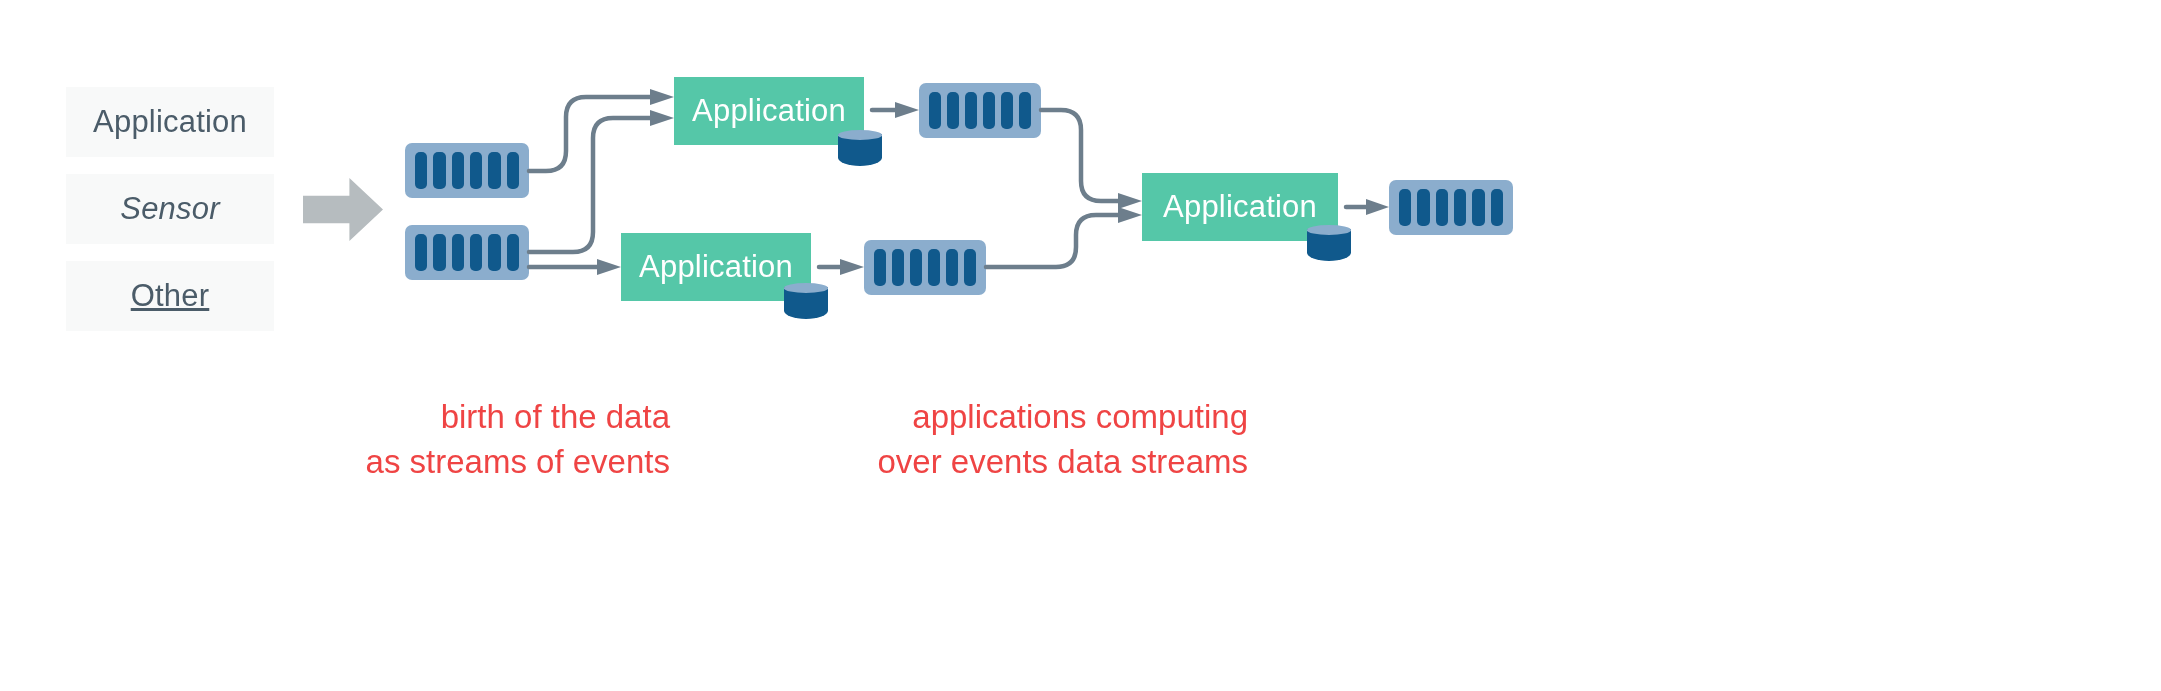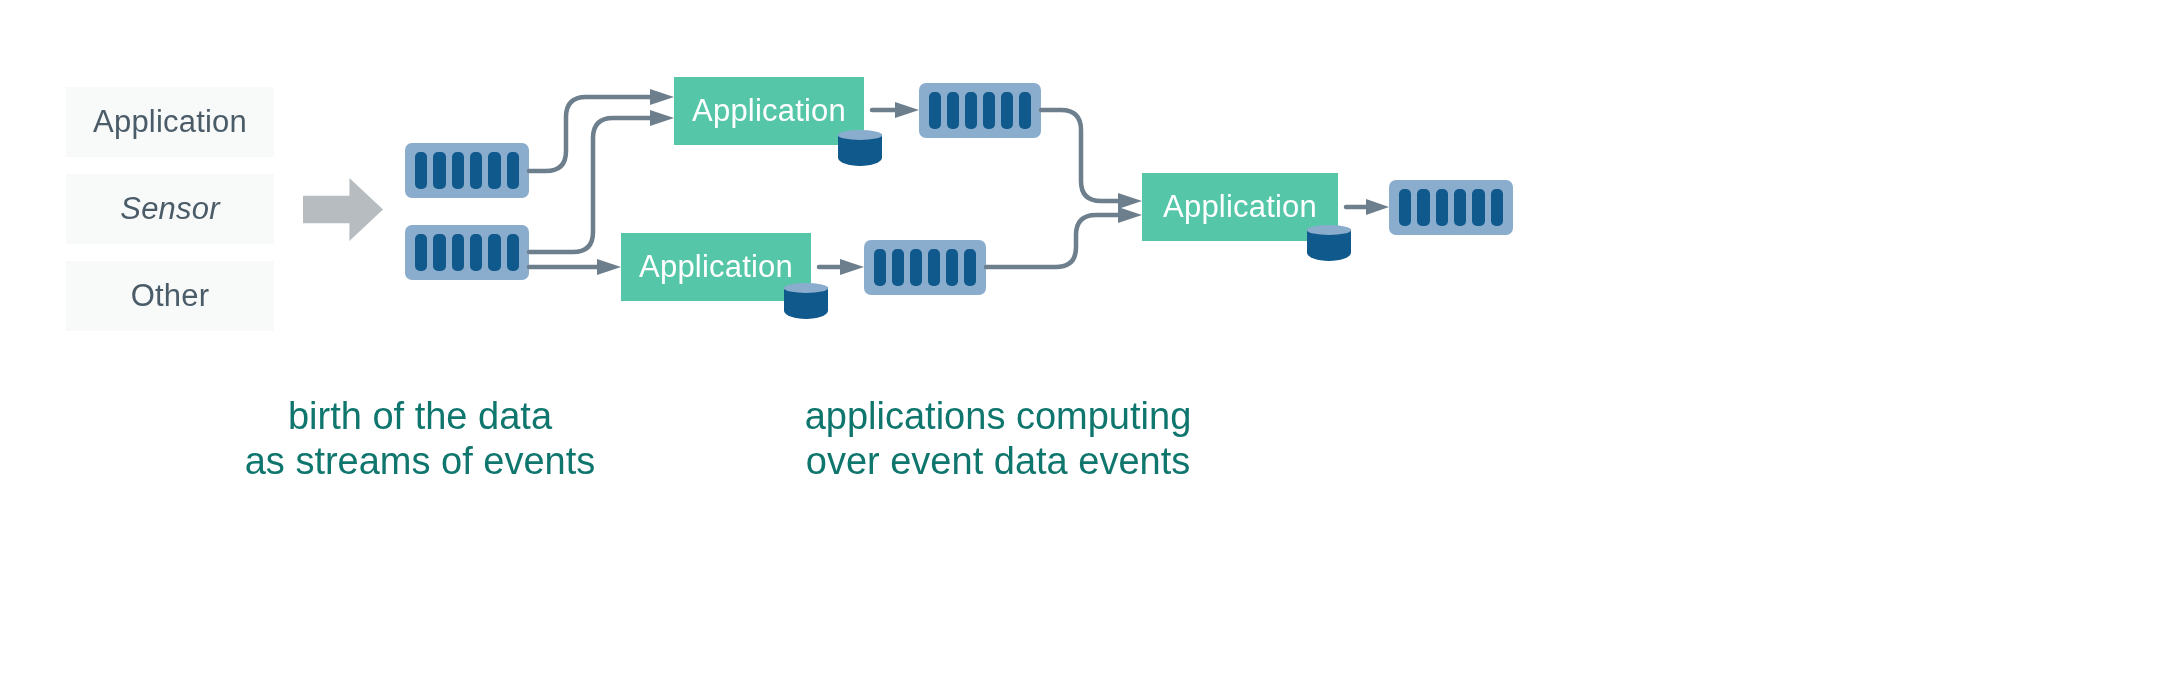--- a/index.html
+++ b/index.html
@@ -110,39 +110,39 @@
     stroke-linecap: round;
     stroke-linejoin: round;
   }
   .wires polygon.head {
     fill: #6d7e8c;
   }
 
   
   .caption {
     position: absolute;
-    color: #0f766e;
-    font-size: 38px;
+    color: #ef4444;
+    font-size: 33px;
     line-height: 45px;
-    text-align: center;
+    text-align: right;
     white-space: pre-line;
   }
 </style>
 </head>
 <body>
 
 <div id="canvas">
 
   <div class="source-box" style="left:66px; top:87px; width:208px; height:70px;">
     <span>Application</span>
   </div>
   <div class="source-box" style="left:66px; top:174px; width:208px; height:70px;font-style:italic;">
     <span>Sensor</span>
   </div>
-  <div class="source-box" style="left:66px; top:261px; width:208px; height:70px;">
+  <div class="source-box" style="left:66px; top:261px; width:208px; height:70px;text-decoration:underline;">
     <span>Other</span>
   </div>
 
   <div class="block-arrow" style="left:303px; top:178px; width:80px; height:63px;"></div>
 
   <div class="stream" style="left:405px; top:143px; width:124px; height:55px; padding:9px 10px; gap:6px;">
     <span class="bar"></span>
     <span class="bar"></span>
     <span class="bar"></span>
     <span class="bar"></span>
@@ -250,15 +250,15 @@
     <g>
       <path d="M 1346 207 L 1366 207"></path>
       <polygon class="head" points="1366,199 1389,207 1366,215"></polygon>
     </g>
   </svg>
 
   <div class="caption" style="left:170px; top:394px; width:500px;">birth of the data
 as streams of events</div>
 
   <div class="caption" style="left:748px; top:394px; width:500px;">applications computing
-over event data events</div>
+over events data streams</div>
 
 </div>
 
 </body></html>

